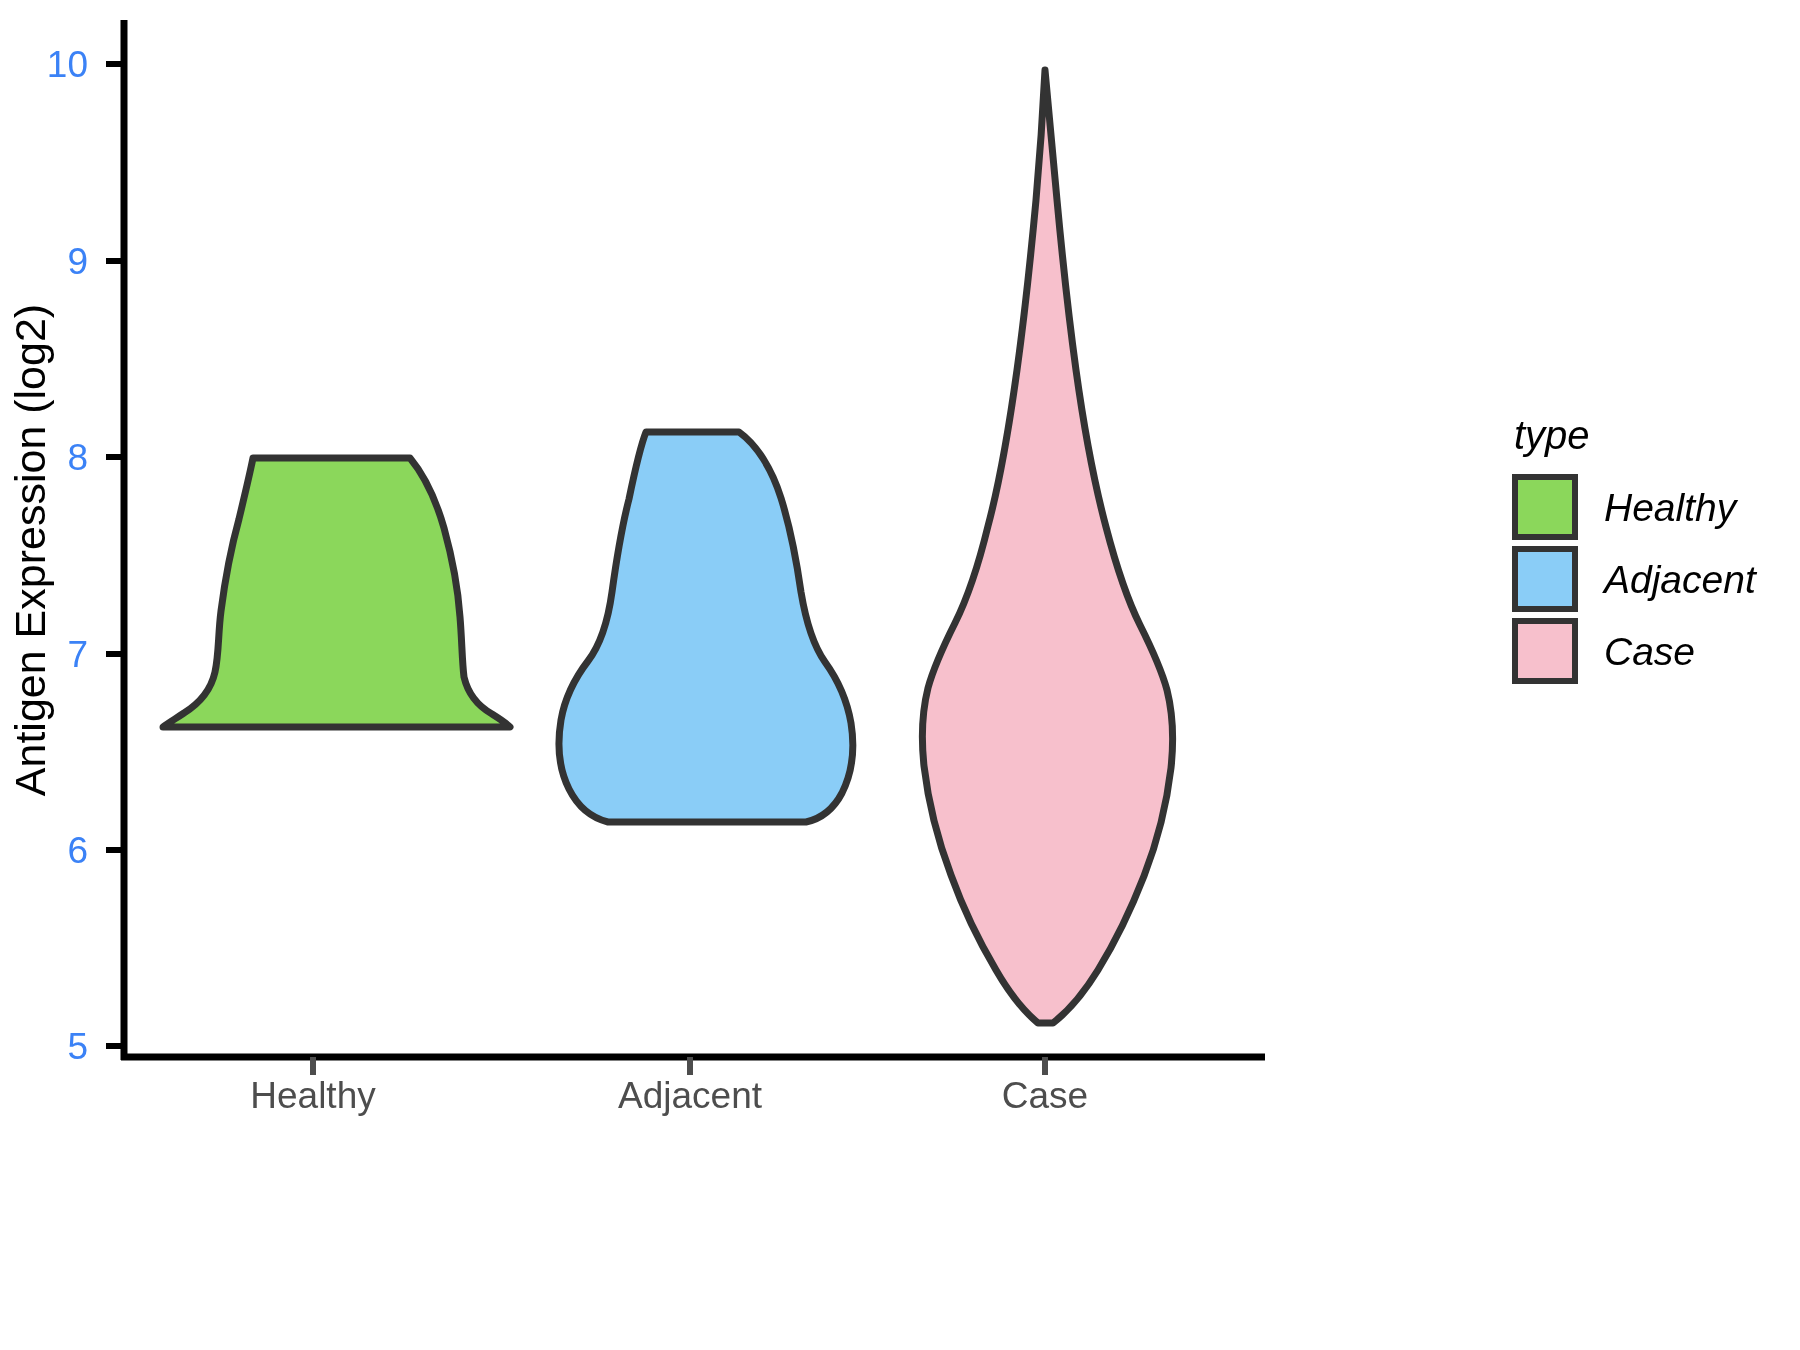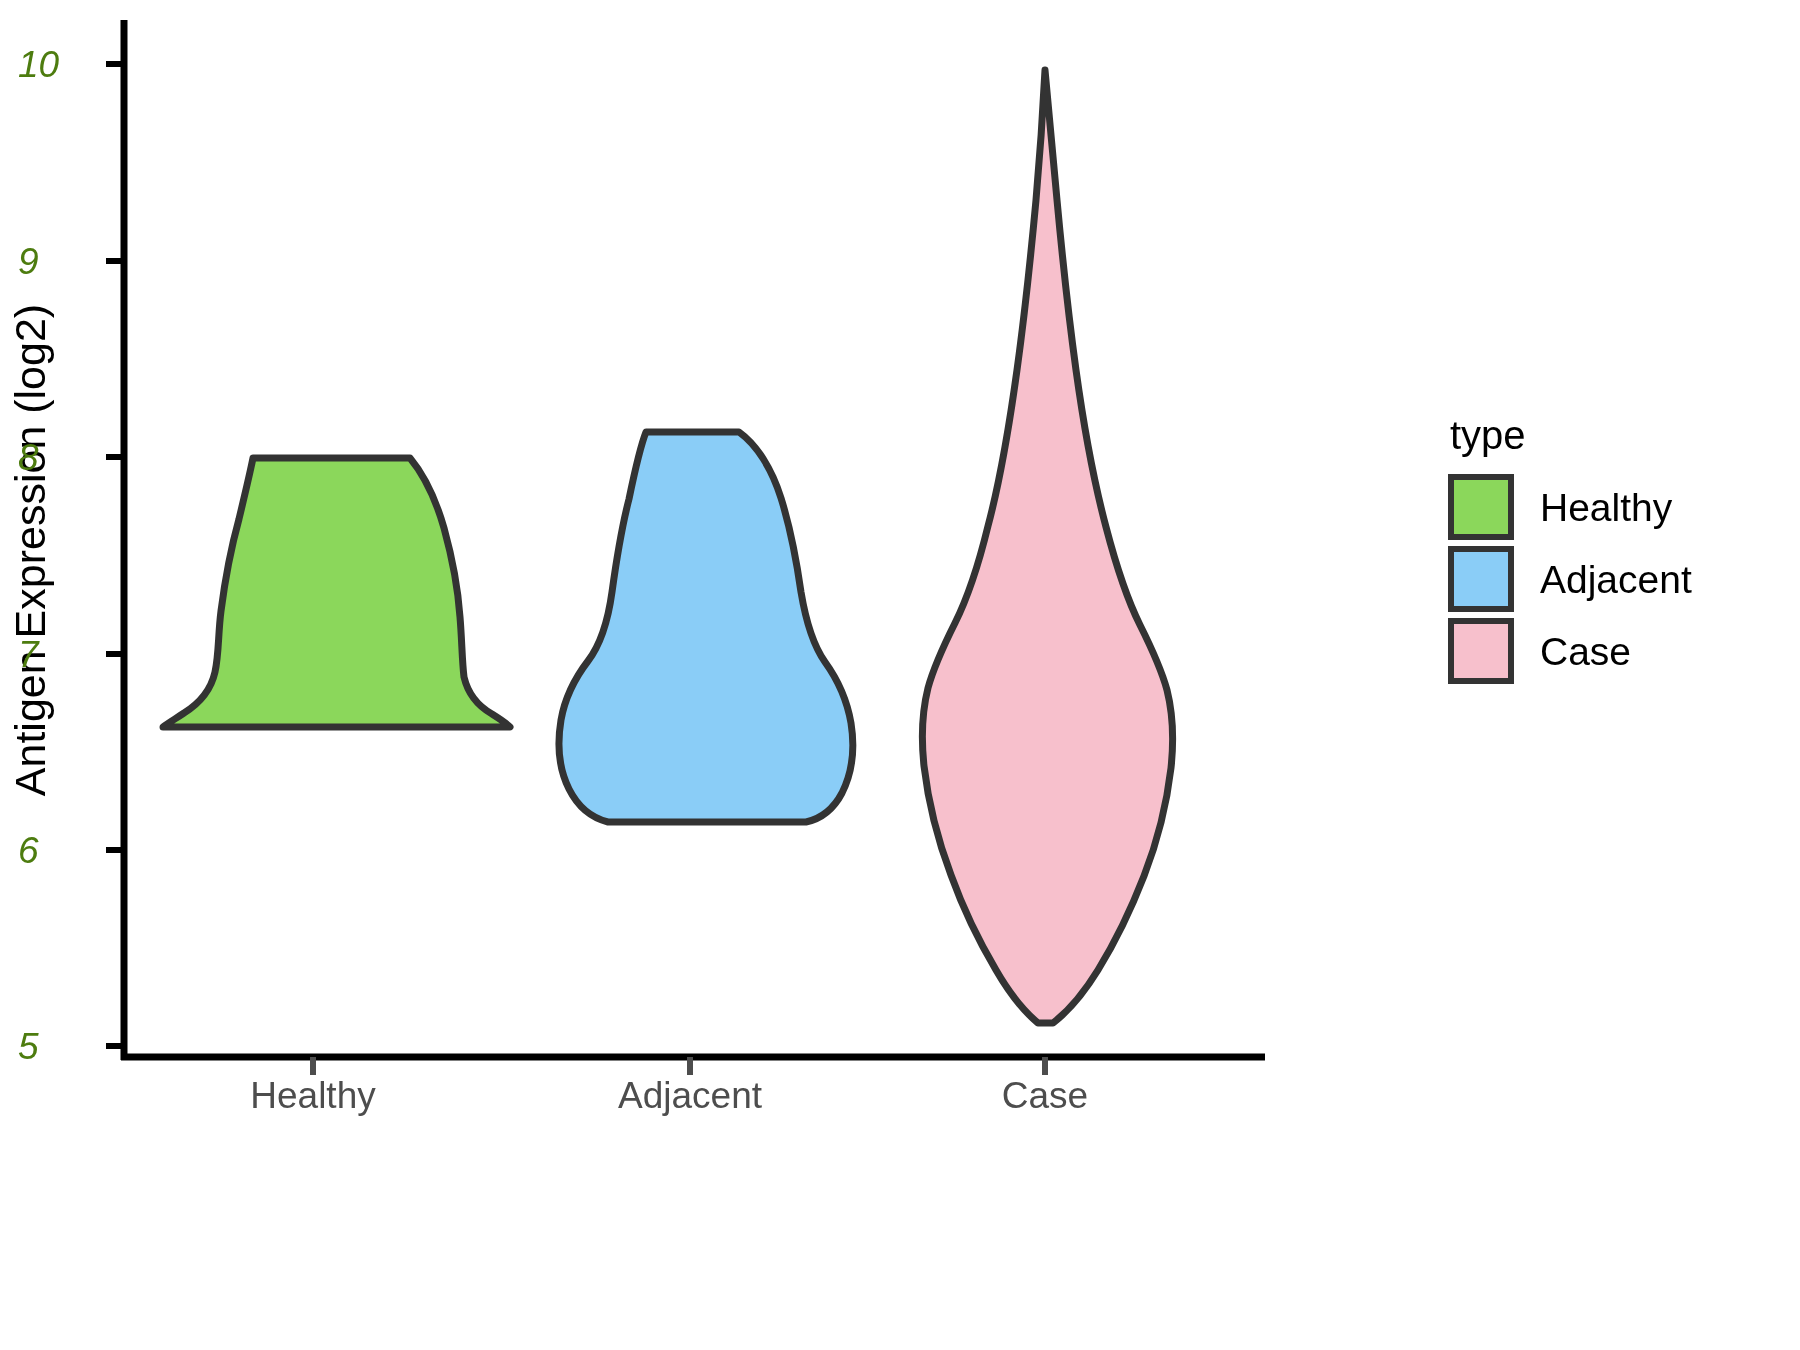--- a/index.html
+++ b/index.html
@@ -34,40 +34,41 @@
     font-size: 43px;
     color: #000000;
     letter-spacing: 0px;
     white-space: nowrap;
   }
   
   .y-tick-label {
     position: absolute;
     right: 1712px;
     width: 70px;
+    text-align: right;
     font-size: 37px;
-    color: #4d7c0f;
-    line-height: 1;
-    font-style: italic;
+    color: #3b82f6;
+    line-height: 1;
   }
   .x-tick-label {
     position: absolute;
     top: 1077px;
     width: 300px;
     text-align: center;
     font-size: 37px;
     color: #4d4d4d;
     line-height: 1;
   }
   
   #legend {
     position: absolute;
-    left: 1448px;
+    left: 1512px;
     top: 415px;
     width: 280px;
+    font-style: italic;
   }
   #legend-title {
     font-size: 40px;
     color: #000000;
     margin: 0 0 16px 2px;
     line-height: 1;
   }
   .legend-row {
     display: flex;
     align-items: center;

